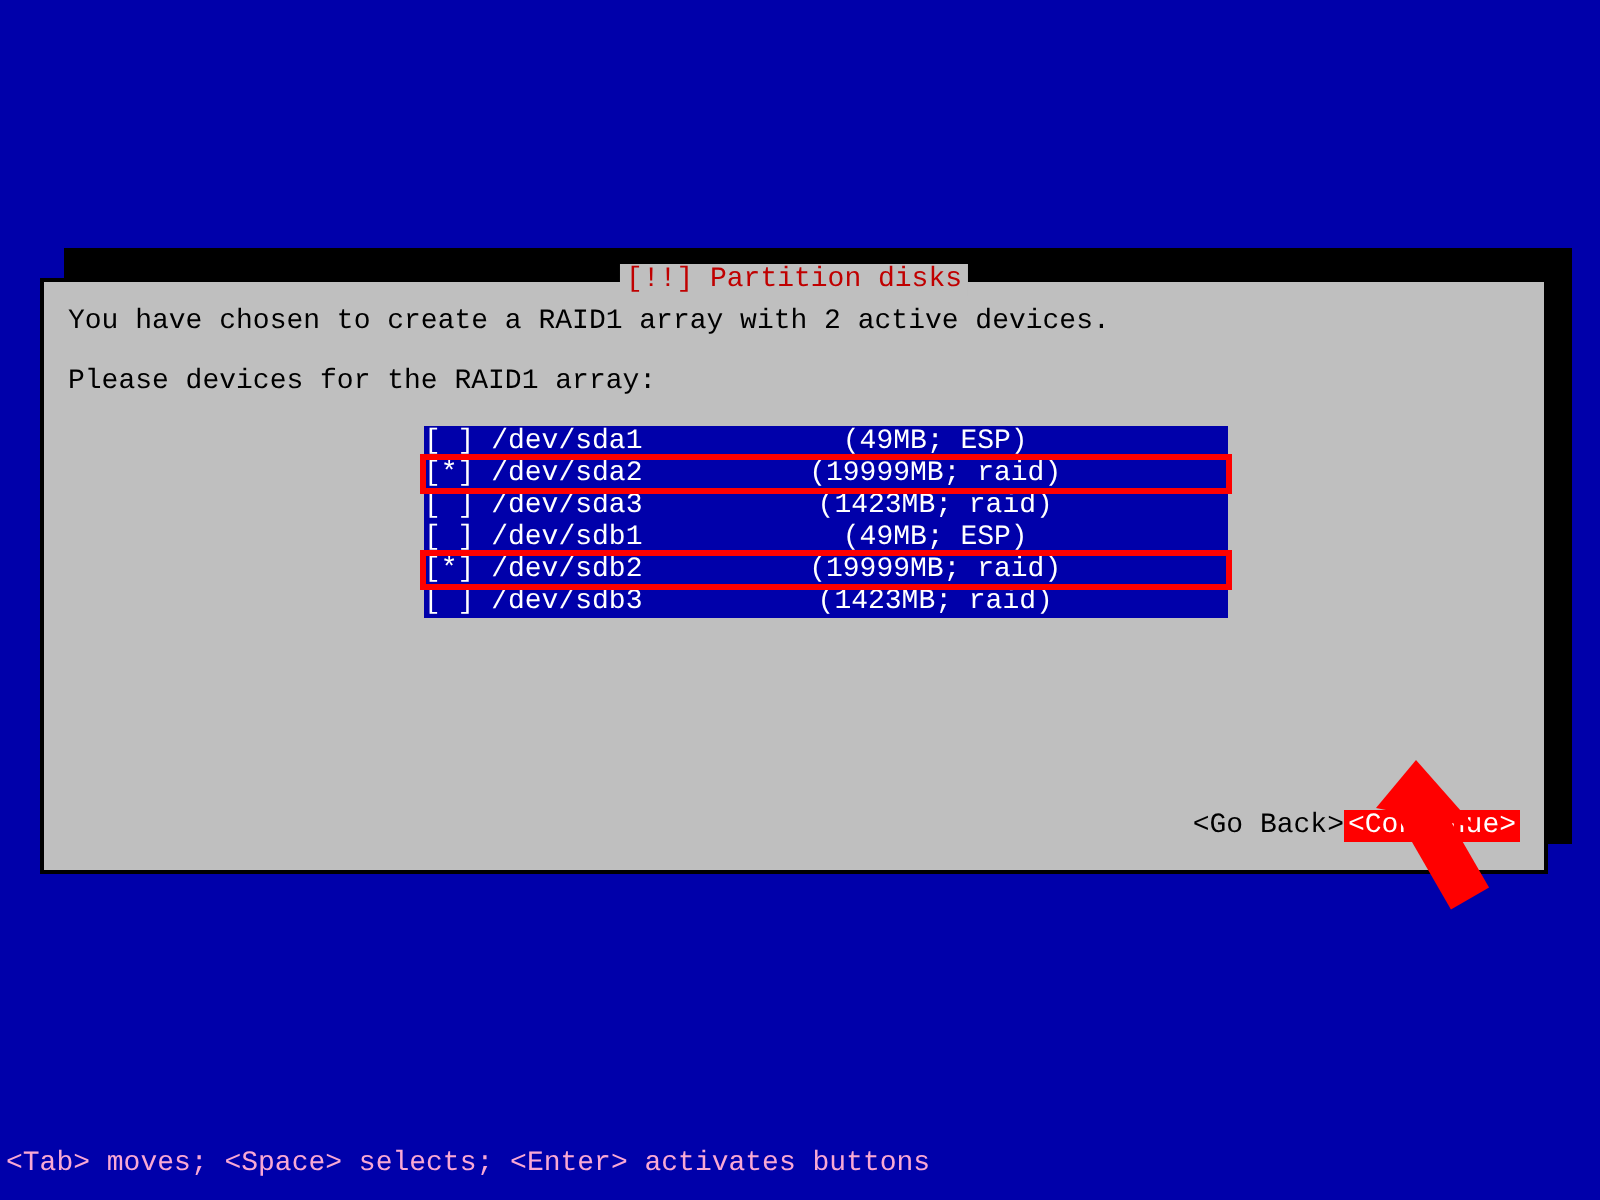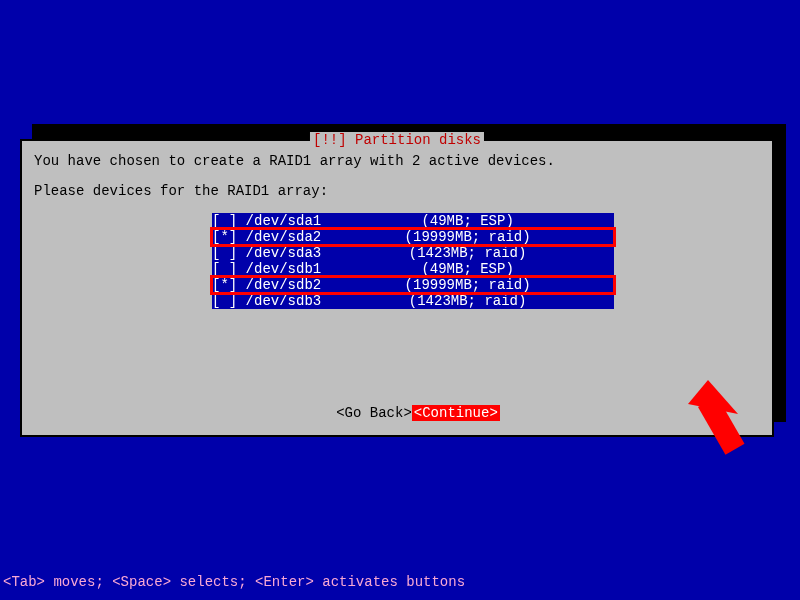--- a/index.html
+++ b/index.html
@@ -66,21 +66,21 @@
     outline: 3px solid #ff0000;
     outline-offset: -1px;
     z-index: 2;
   }
   .navrow {
     position: absolute;
     left: 12px;
     right: 12px;
     bottom: 14px;
     display: flex;
-    justify-content: center;
+    justify-content: flex-end;
     color: #000;
   }
   .goback { padding-left: 42px; }
   .continue {
     background: #ff0000;
     color: #fff;
     padding: 0 2px;
   }
   .statusbar {
     position: absolute;

